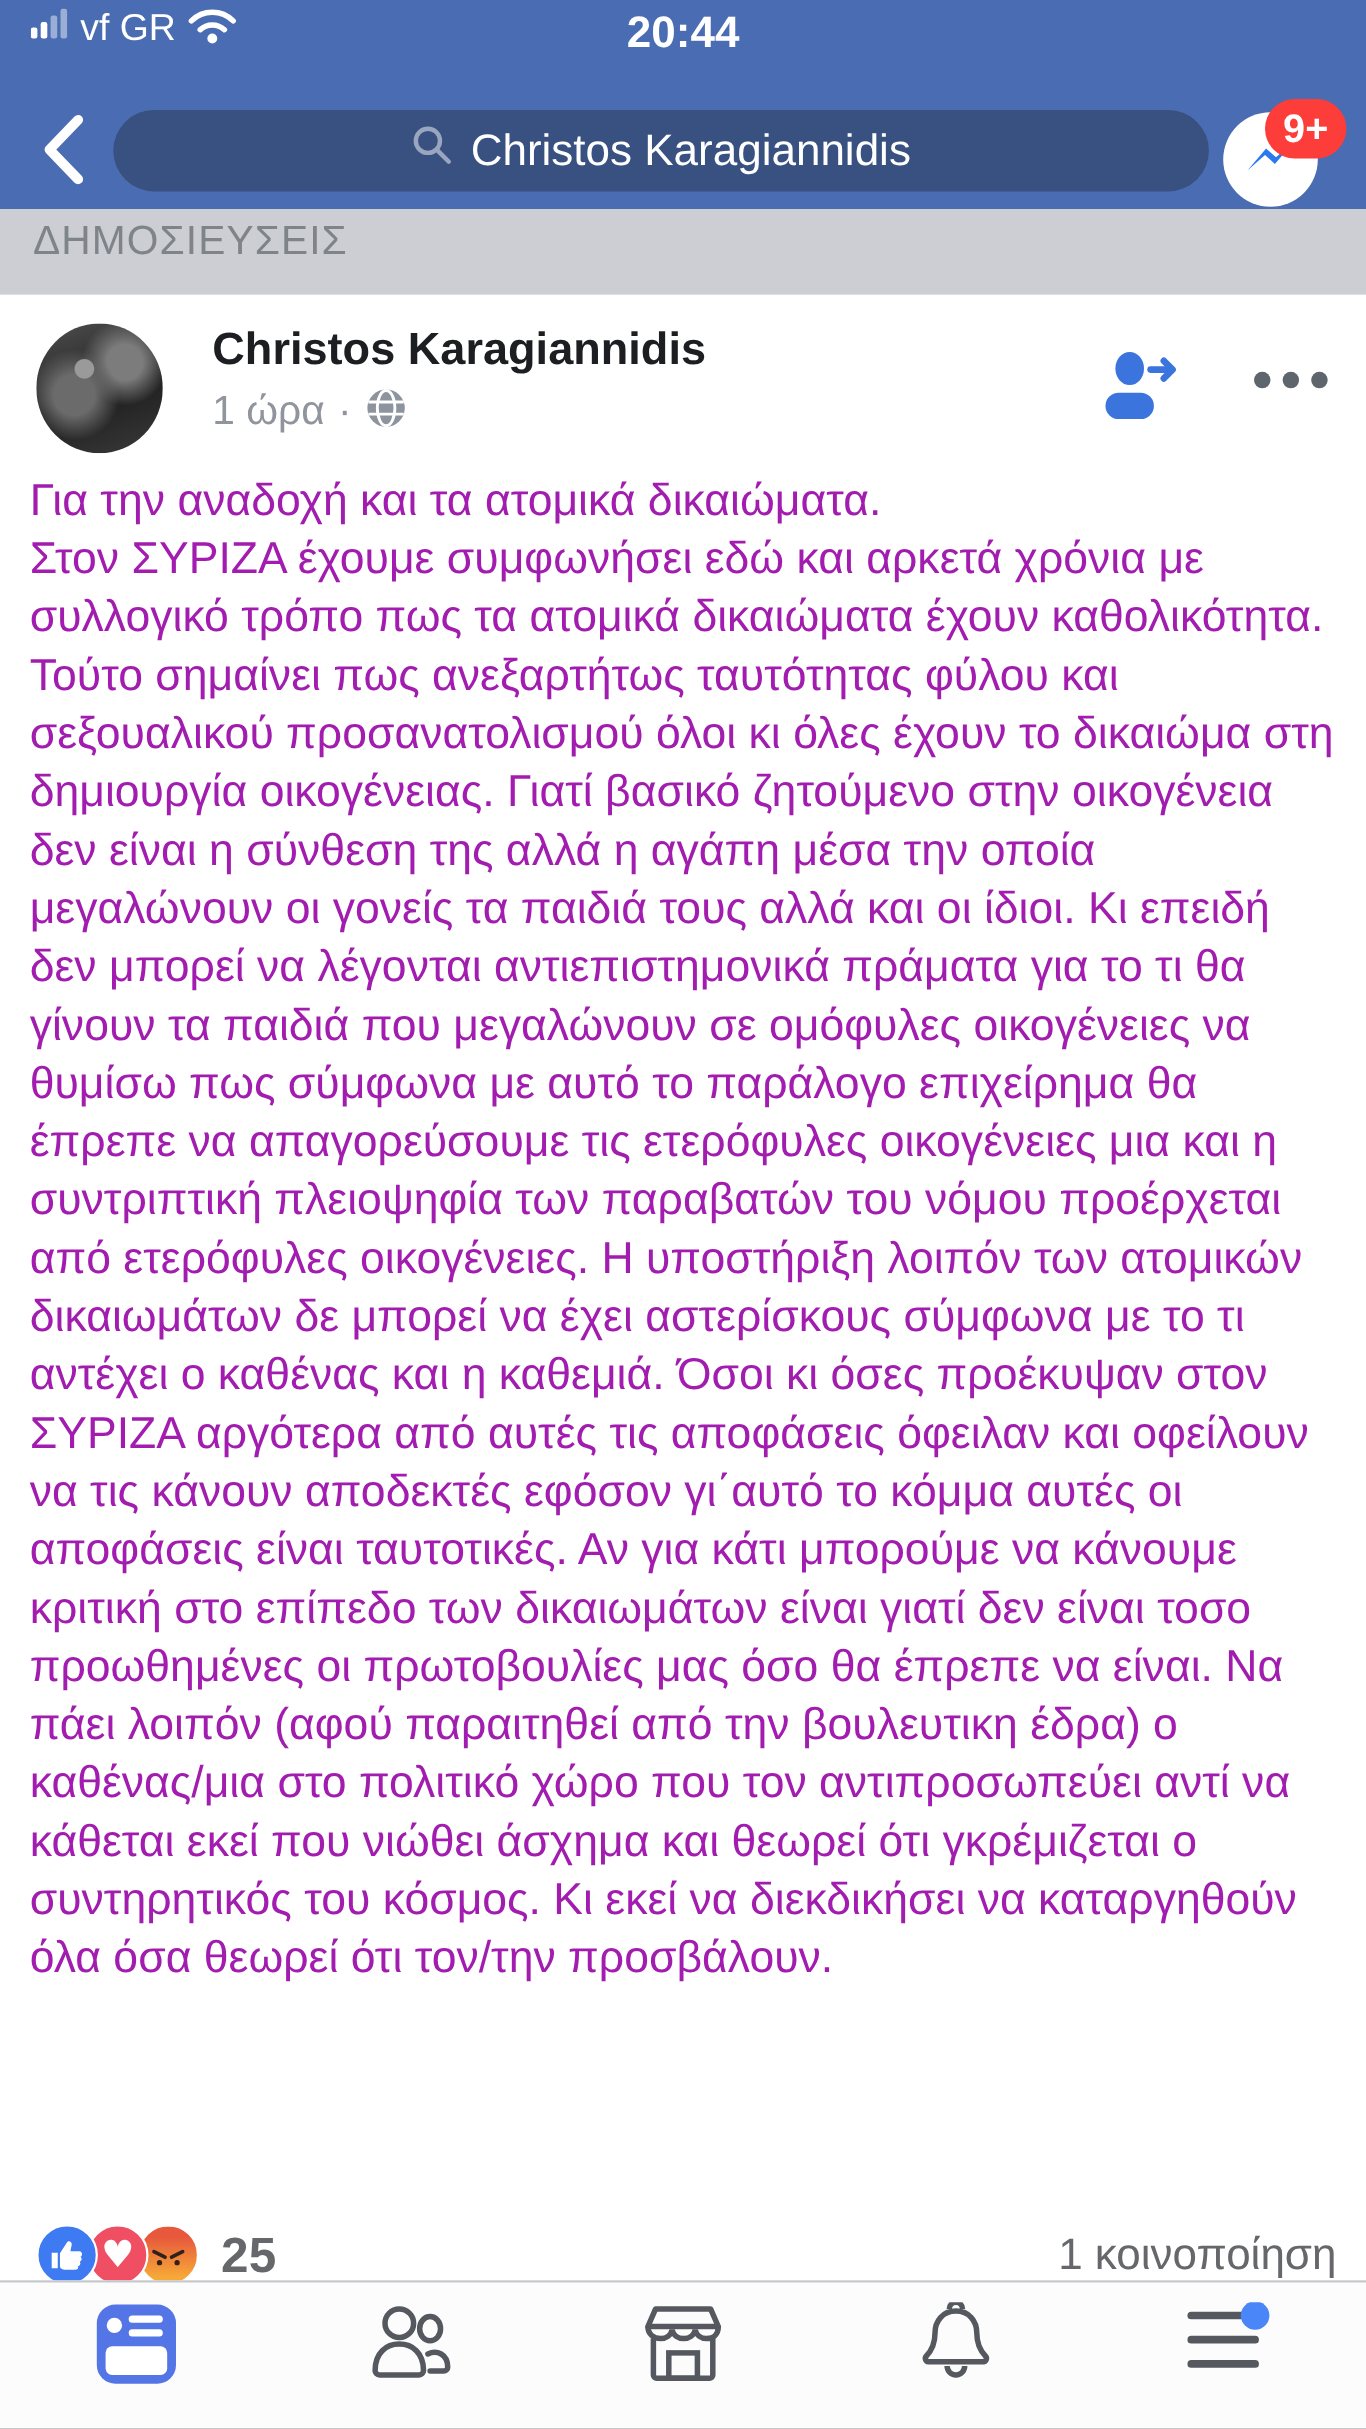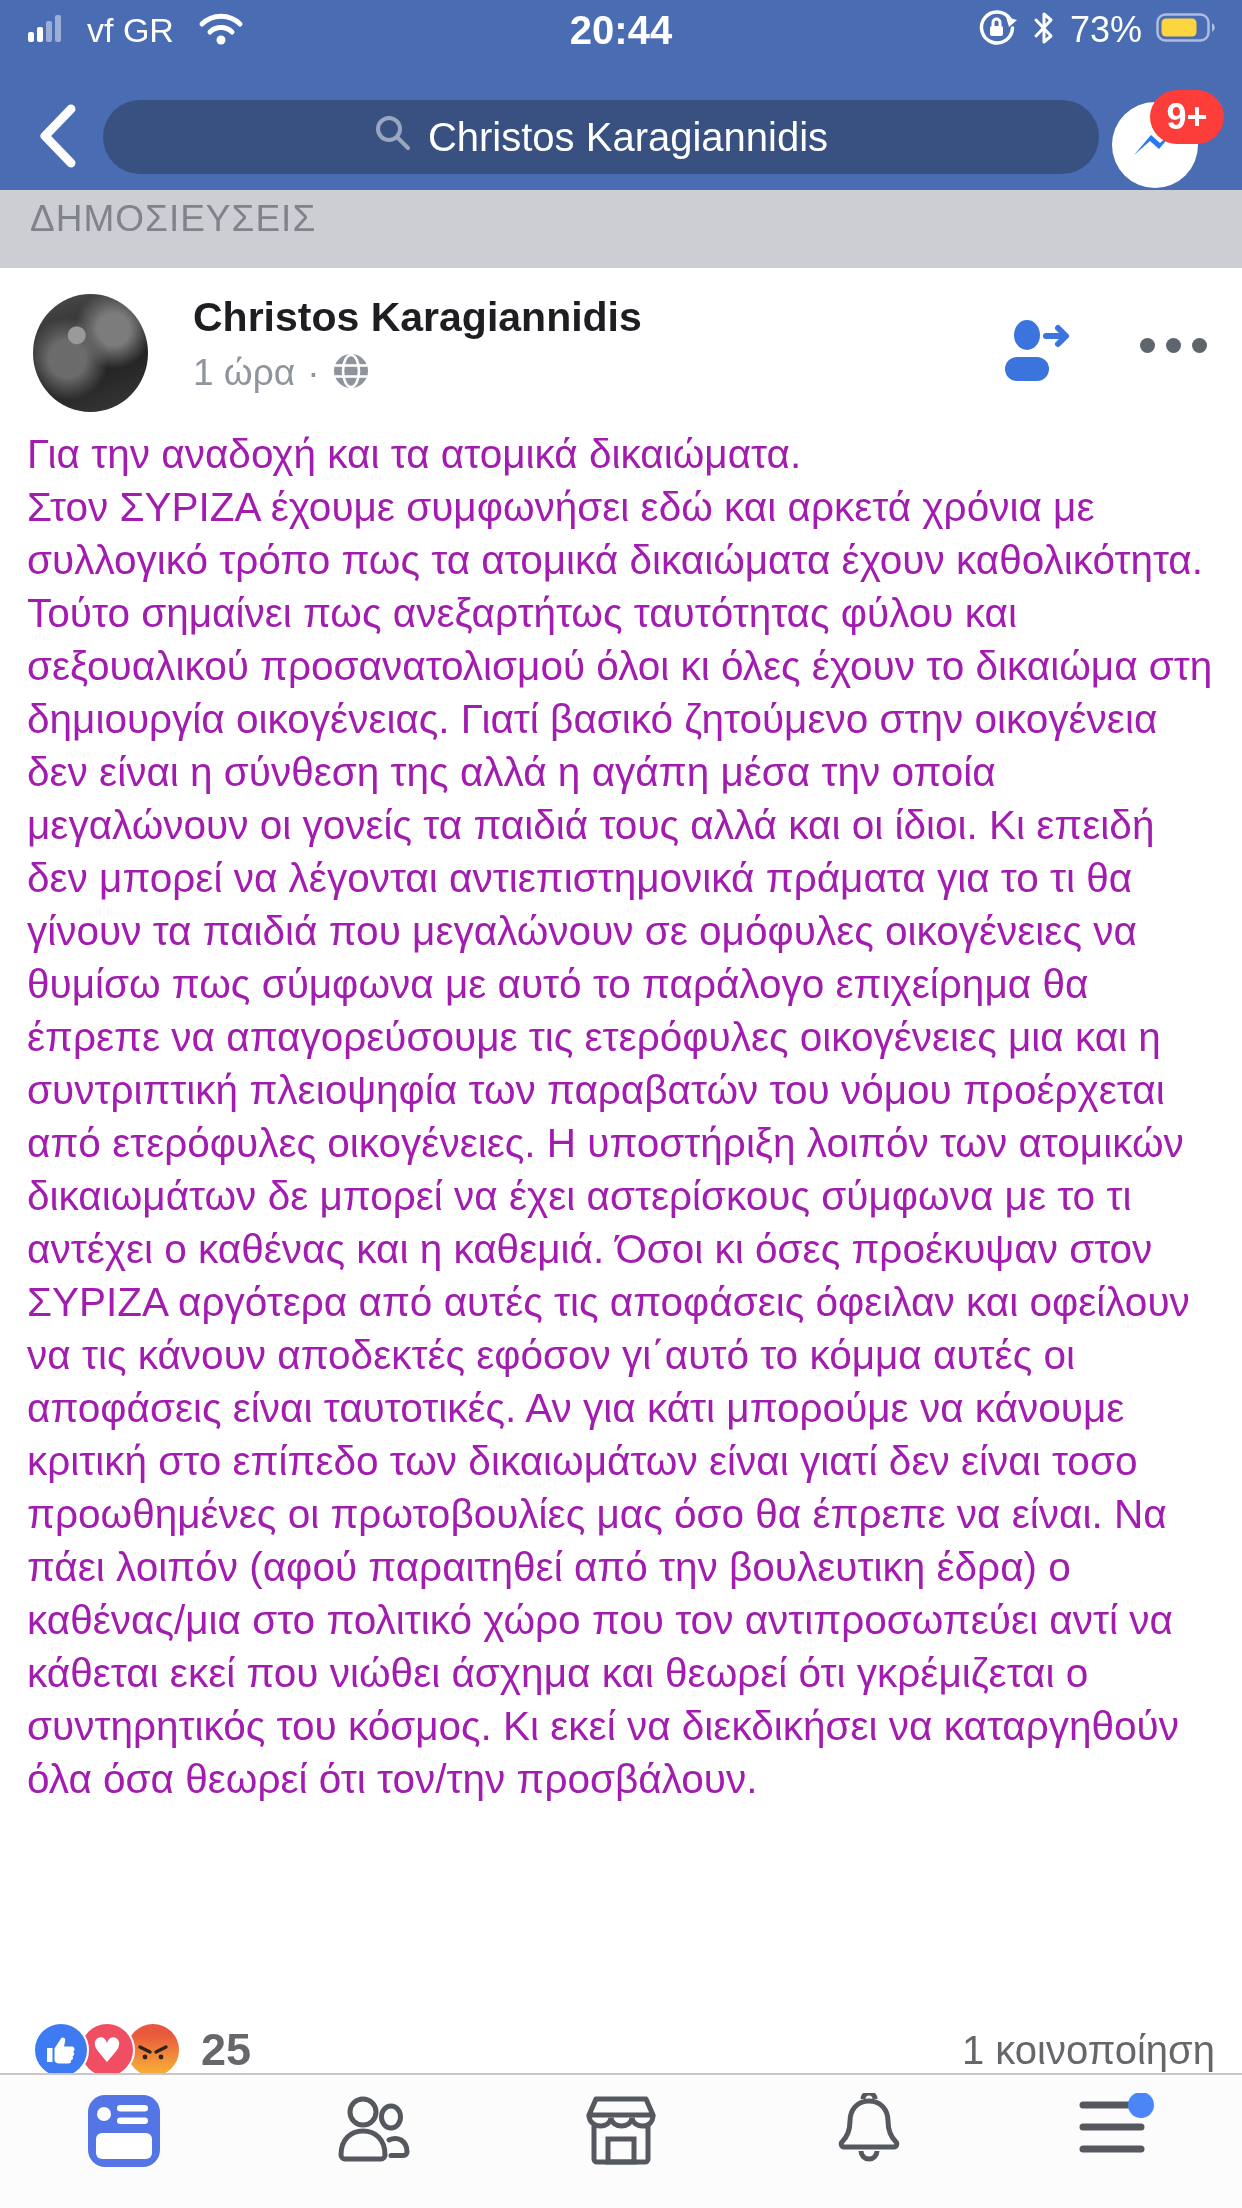--- a/index.html
+++ b/index.html
@@ -5,21 +5,21 @@
   html,body{margin:0;padding:0;background:#000;}
   *{box-sizing:border-box;}
   .screen{
     position:relative;width:1242px;height:2208px;background:#fff;overflow:hidden;
     font-family:"Liberation Sans","DejaVu Sans",sans-serif;
     -webkit-font-smoothing:antialiased;
   }
   
   .header{position:absolute;top:0;left:0;width:1242px;height:190px;background:#4a6cb2;}
   .status-row{position:absolute;top:6px;left:0;right:0;height:48px;color:#fff;}
-  .status-left{position:absolute;left:28px;top:0;height:48px;display:flex;align-items:center;gap:24px;}
+  .status-left{position:absolute;left:28px;top:0;height:48px;display:flex;align-items:flex-start;gap:10px;}
   .carrier{font-size:34px;color:#fff;}
   .status-time{position:absolute;left:0;right:0;top:0;height:48px;display:flex;align-items:center;justify-content:center;font-size:40px;font-weight:600;}
   .status-right{position:absolute;right:24px;top:0;height:48px;display:flex;align-items:center;gap:14px;}
   .battery-pct{font-size:36px;}
   
   .back-btn{position:absolute;left:38px;top:104px;width:40px;height:64px;}
   .search-pill{
     position:absolute;left:103px;top:100px;width:996px;height:74px;border-radius:37px;
     background:#385181;display:flex;align-items:center;justify-content:center;gap:16px;
     color:#fff;font-size:40px;
@@ -92,43 +92,20 @@
         <span class="carrier">vf GR</span>
         <span>
           <svg width="46" height="34" viewBox="0 0 46 34">
             <path d="M4 13 A 27 27 0 0 1 42 13" stroke="#fff" stroke-width="5" fill="none" stroke-linecap="round"></path>
             <path d="M12 21 A 16 16 0 0 1 34 21" stroke="#fff" stroke-width="5" fill="none" stroke-linecap="round"></path>
             <circle cx="23" cy="29" r="4.5" fill="#fff"></circle>
           </svg>
         </span>
       </div>
       <div class="status-time">20:44</div>
-      <div class="status-right">
-        <span>
-          <svg width="42" height="42" viewBox="0 0 42 42">
-            <path d="M34 12 A 15.5 15.5 0 1 0 36.5 21" stroke="#fff" stroke-width="3.5" fill="none" stroke-linecap="round"></path>
-            <polygon points="30,10 41,13 33,20" fill="#fff"></polygon>
-            <rect x="14" y="19" width="13" height="10" rx="2" fill="#fff"></rect>
-            <path d="M17 19 v-3.5 a3.5 3.5 0 0 1 7 0 V19" stroke="#fff" stroke-width="3" fill="none"></path>
-          </svg>
-        </span>
-        <span>
-          <svg width="24" height="36" viewBox="0 0 24 36">
-            <path d="M4 10 L19 26 L12 32 L12 4 L19 10 L4 26" stroke="#fff" stroke-width="3" fill="none" stroke-linejoin="round" stroke-linecap="round"></path>
-          </svg>
-        </span>
-        <span class="battery-pct">73%</span>
-        <span>
-          <svg width="62" height="30" viewBox="0 0 62 30">
-            <rect x="1.5" y="1.5" width="51" height="26" rx="8" stroke="rgba(255,255,255,0.55)" stroke-width="2.5" fill="none"></rect>
-            <rect x="5.5" y="5.5" width="35" height="18" rx="4.5" fill="#fdd63f"></rect>
-            <path d="M56 10 a5 5 0 0 1 0 9 Z" fill="rgba(255,255,255,0.55)"></path>
-          </svg>
-        </span>
-      </div>
     </div>
 
     <div class="back-btn">
       <span>
         <svg width="40" height="64" viewBox="0 0 40 64">
           <path d="M33 5 L7 32 L33 59" stroke="#fff" stroke-width="9" fill="none" stroke-linecap="round" stroke-linejoin="round"></path>
         </svg>
       </span>
     </div>
 

